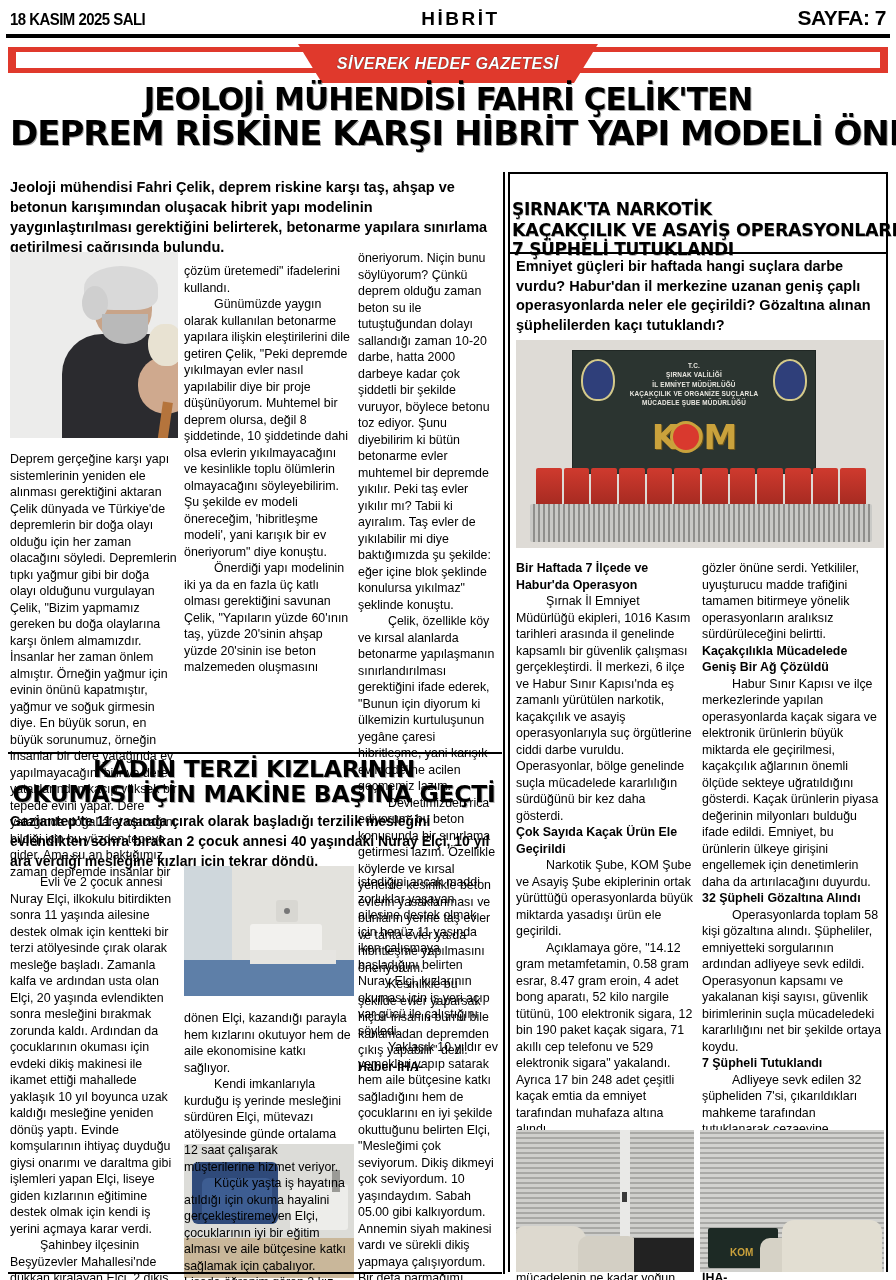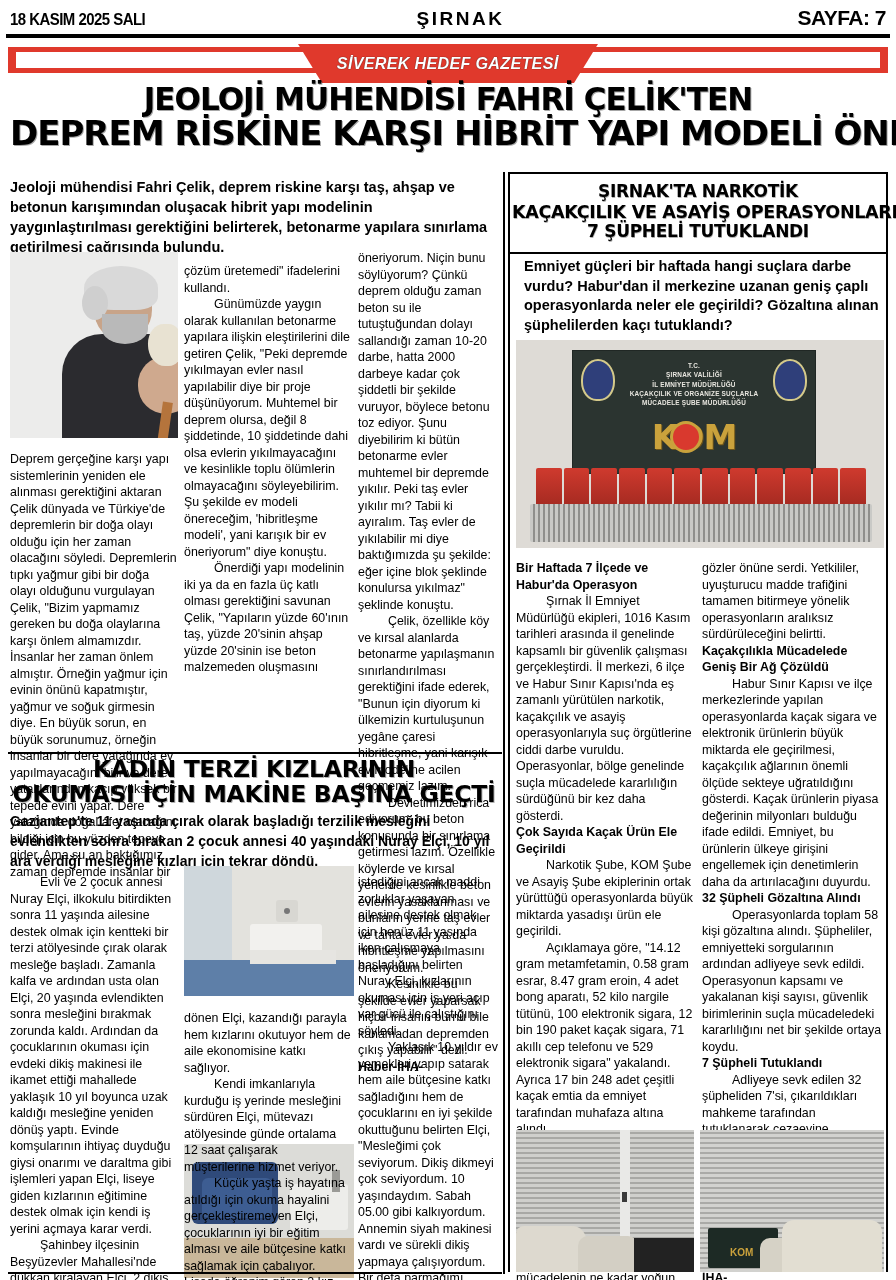--- a/index.html
+++ b/index.html
@@ -163,33 +163,33 @@
   .b-col1 { position:absolute; left:10px; top:866px; width:168px; }
   .b-col2 { position:absolute; left:184px; top:1002px; width:168px; }
   .b-col3 { position:absolute; left:358px; top:866px; width:140px; }
 
   
   .right-box {
     position:absolute; left:508px; top:172px; width:380px; height:1100px;
     border: 2px solid #000; border-bottom:none;
   }
   .h3-block {
-    position:absolute; left:512px; top:178px; width:372px; text-align:center;
+    position:absolute; left:512px; top:196px; width:372px; 
     padding-top: 4px;
   }
   .h3-line {
     font-weight: 900; font-size: 17px; line-height: 1.16; letter-spacing:-0.3px;
     font-family: "DejaVu Sans", sans-serif; white-space: nowrap;
     text-shadow: 0.5px 0.5px 0 rgba(0,0,0,0.3);
   }
   .h3-line.wide { font-size: 17.5px; }
   .h3-rule { position:absolute; left:510px; top:252px; width:376px; height:2px; background:#000; }
   .lead3 {
     position:absolute; left:516px; top:257px; width:366px;
-    font-size: 14.5px; line-height: 1.36; font-weight: bold; margin-left: 8px;
+    font-size: 14.5px; line-height: 1.36; font-weight: bold;
   }
 
   
   .kom {
     position:absolute; left:516px; top:340px; width:368px; height:208px;
     background:#e6e4e0; overflow:hidden;
   }
   .kom .room { position:absolute; inset:0; background:#dedbd6; }
   .kom .board {
     position:absolute; left:56px; top:10px; width:244px; height:124px;
@@ -263,21 +263,21 @@
   .divider-v { position:absolute; background:#000; width:2px; }
   .divider-h { position:absolute; background:#000; height:2px; }
 </style>
 </head>
 <body>
 
 <div class="page">
 
   <div class="masthead">
     <div class="date">18 KASIM 2025 SALI</div>
-    <div class="section">ŞIRNAK</div>
+    <div class="section">HİBRİT</div>
     <div class="pageno">SAYFA: 7</div>
   </div>
   <div class="rule-thick"></div>
 
   <div class="banner-wrap">
     <div class="banner-bar"></div>
     <div class="banner-inner-left"></div>
     <div class="banner-inner-right"></div>
     <div class="banner-flag">
       <span>SİVEREK HEDEF GAZETESİ</span>

